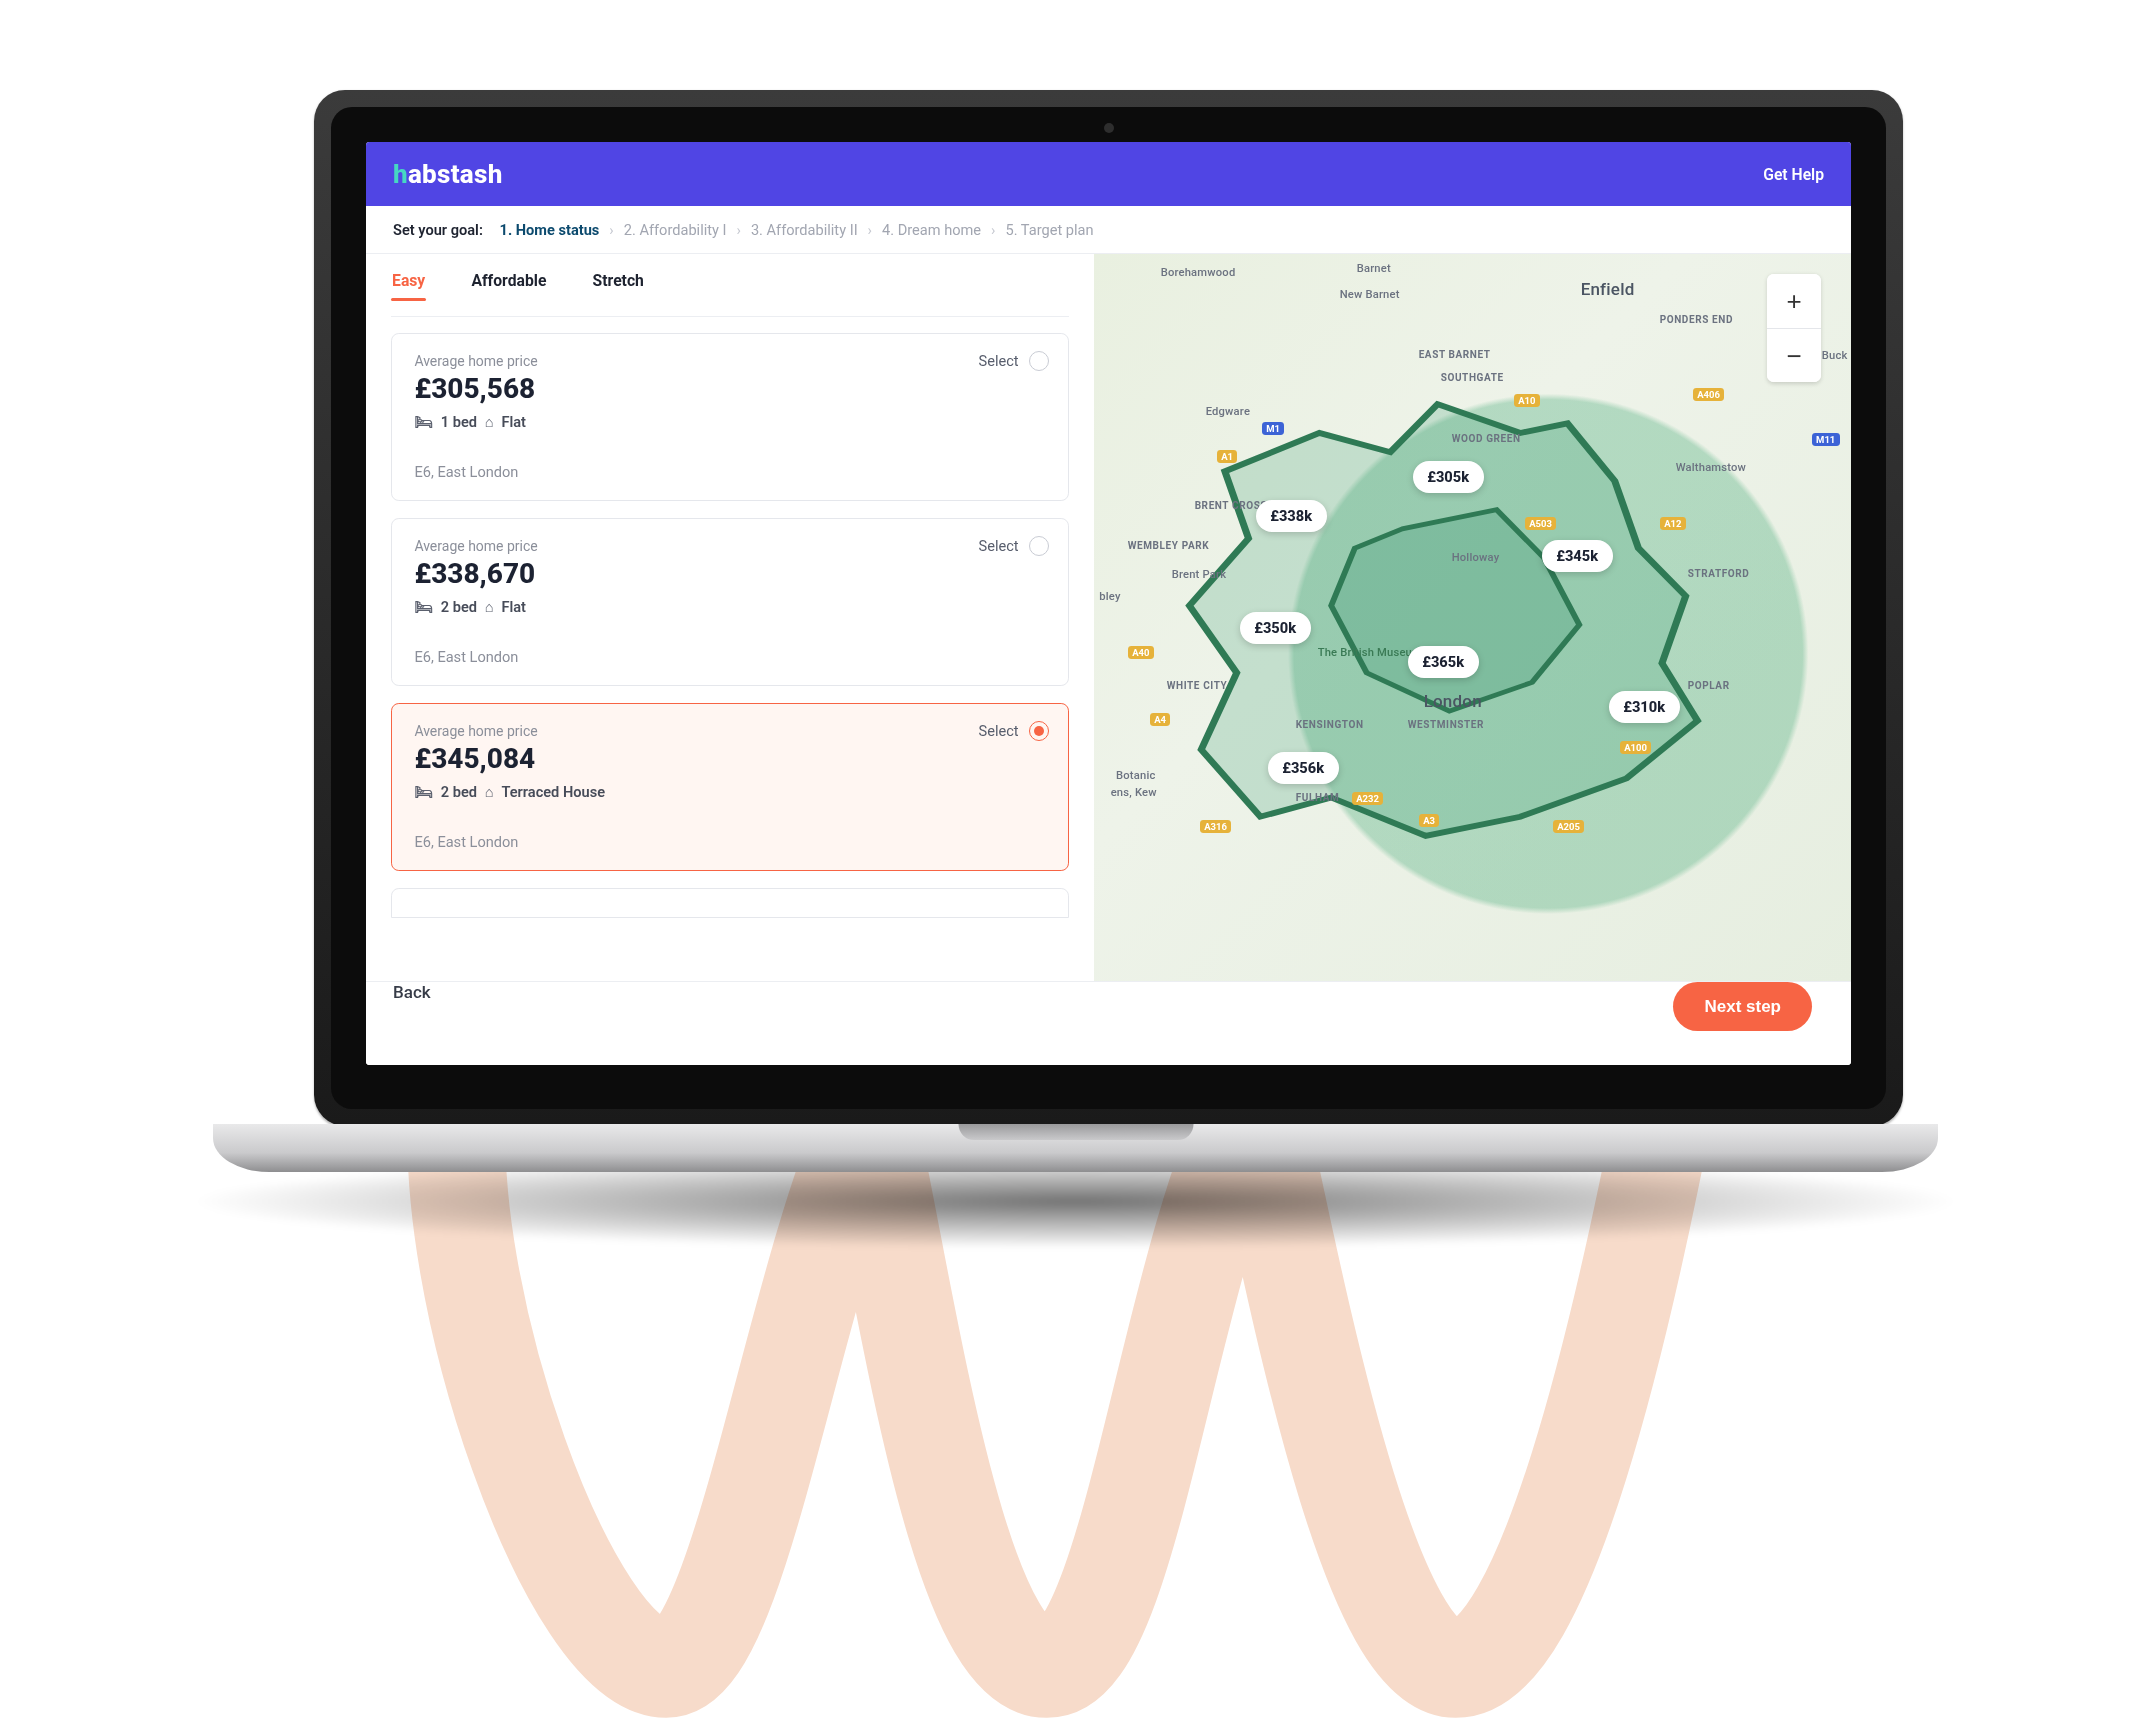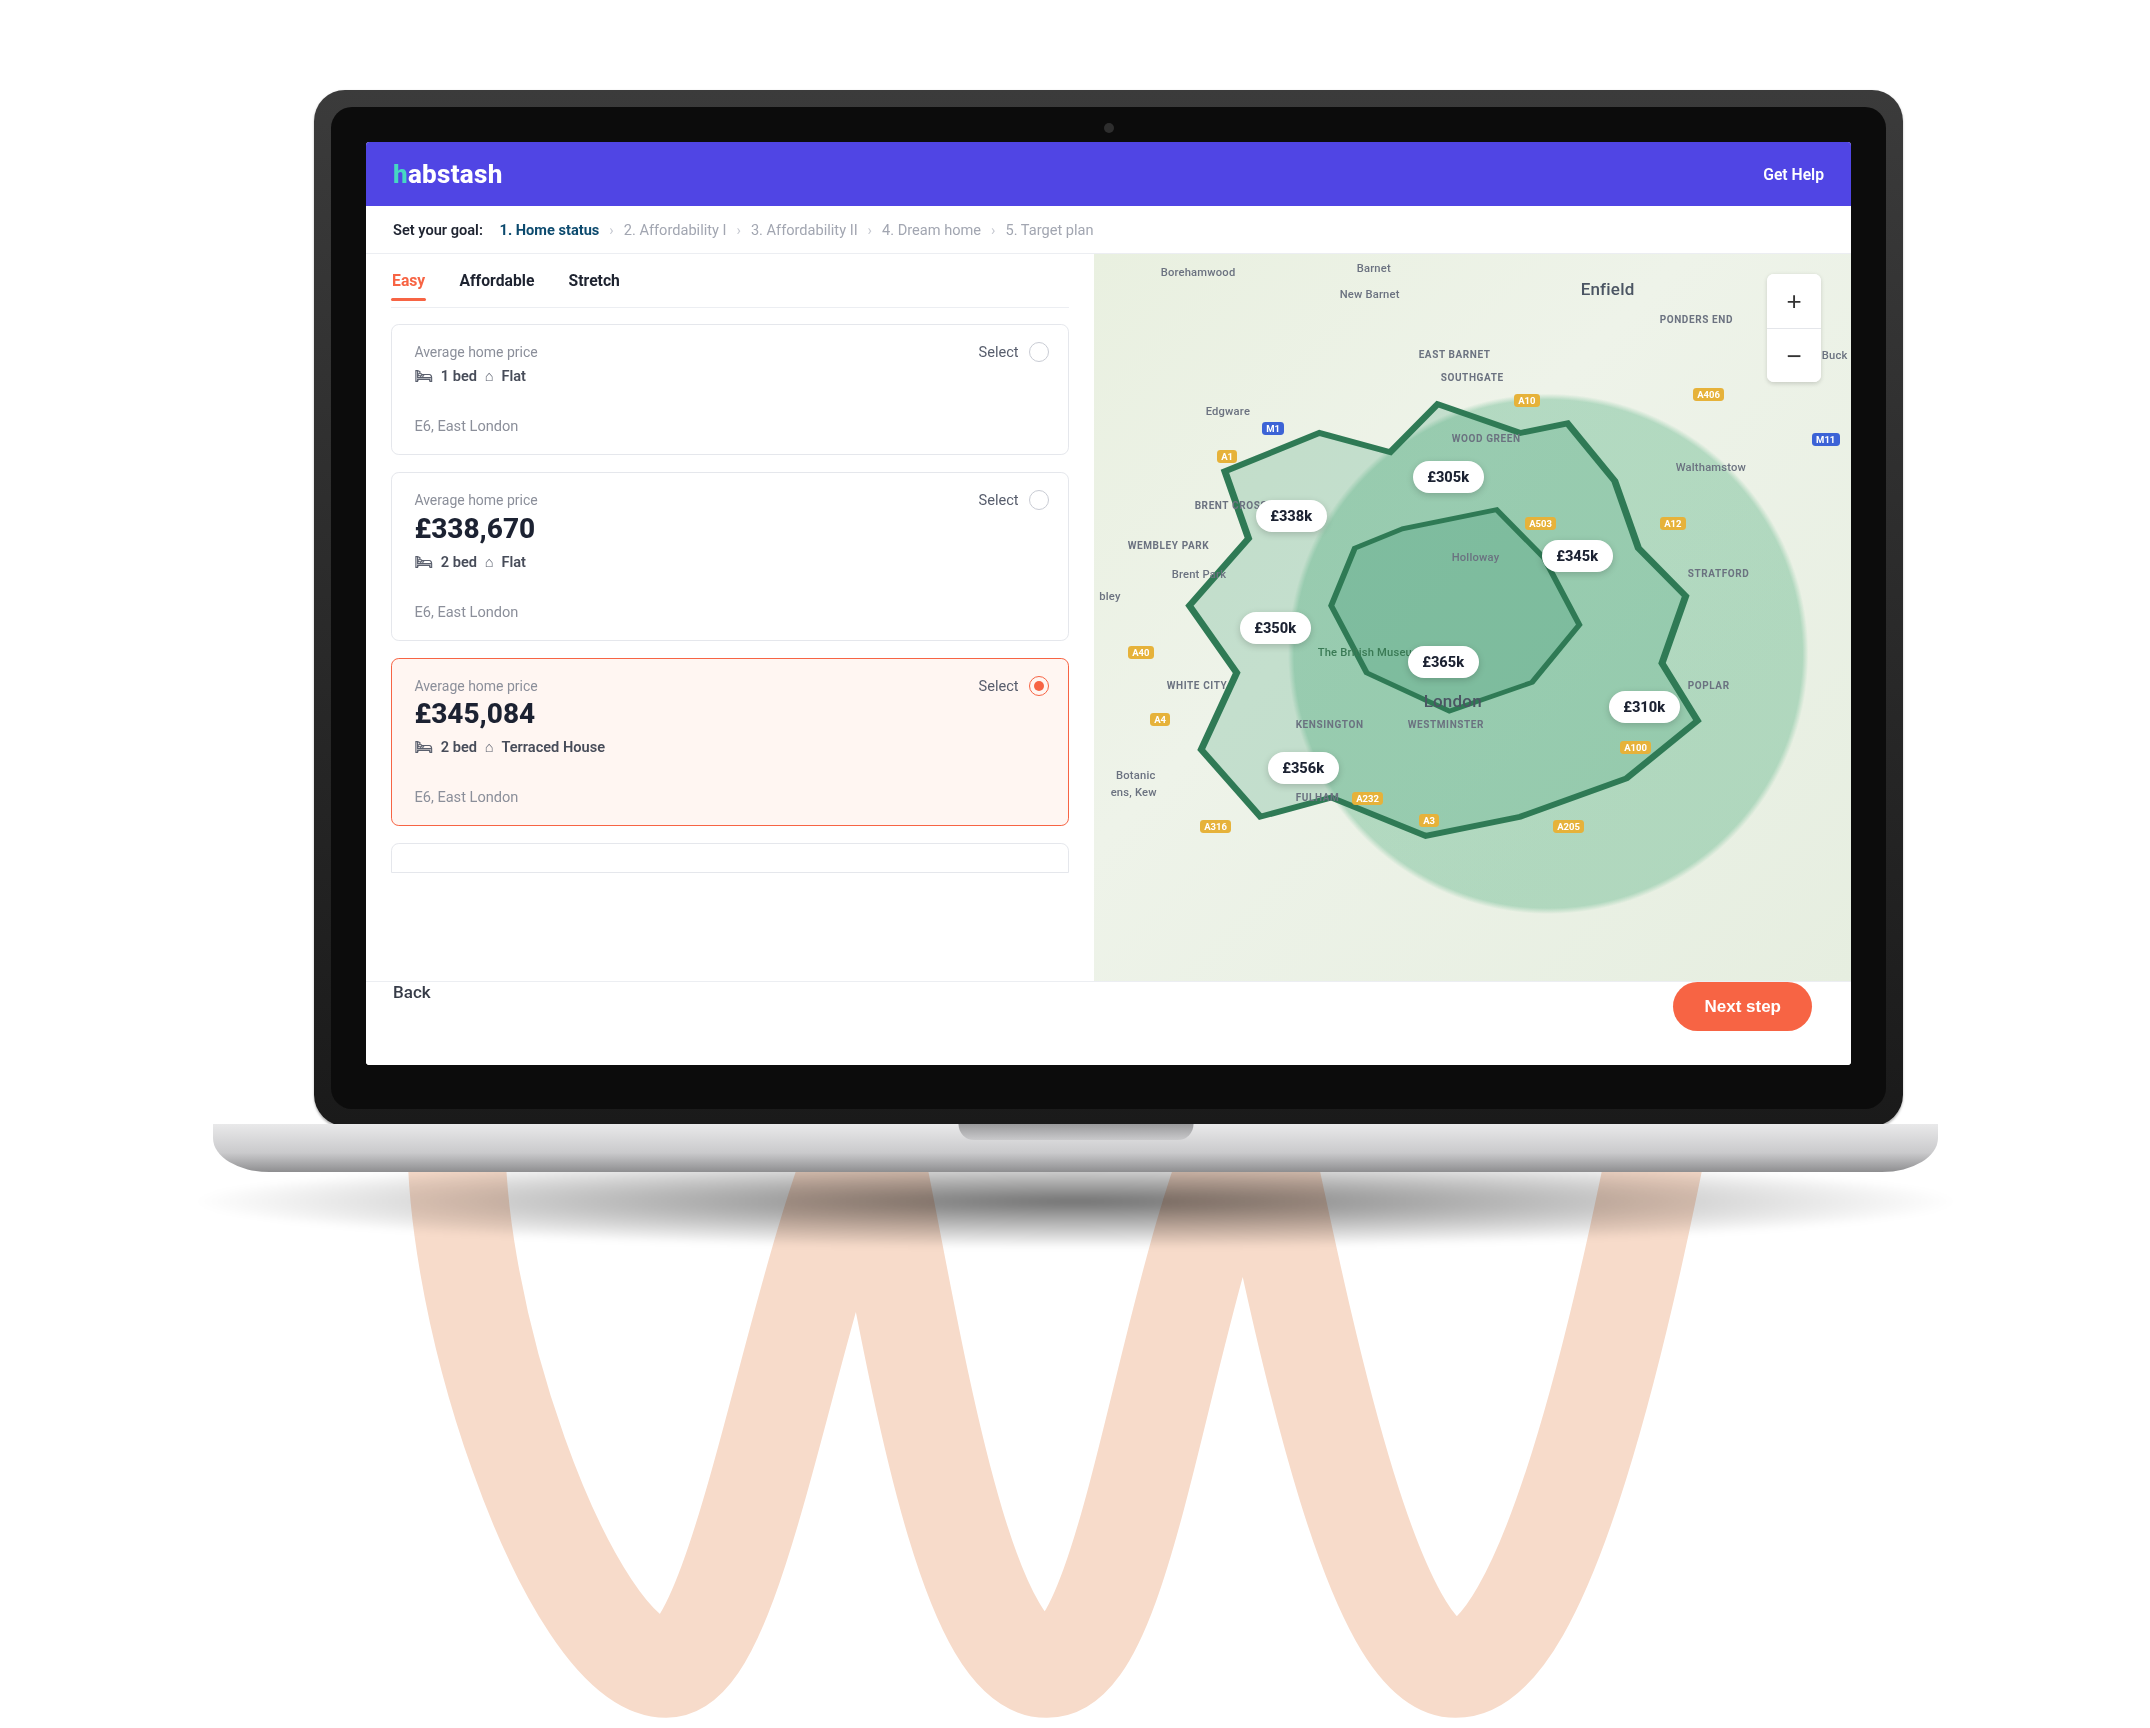--- a/index.html
+++ b/index.html
@@ -155,26 +155,26 @@
   }
   .right-pane {
     width: 51%;
     position:relative;
     overflow:hidden;
   }
 
   
   .tabs {
     display:flex;
-    gap:32px;
+    gap:44px;
     border-bottom:1.1px solid #eceef2;
     font-size:15.7px;
     font-weight:700;
     color:#1e2330;
-    padding-bottom:7px;
+    padding-bottom:16px;
   }
   .tabs .tab {
     padding: 5.6px 1.1px 10px 1.1px;
     cursor:pointer;
   }
   .tabs .tab.active {
     color:#f76444;
     position:relative;
   }
   .tabs .tab.active::after {
@@ -390,20 +390,21 @@
             </div>
 
             <div class="cards">
 
               <div class="price-card">
                 <div class="select-row">
                   <span>Select</span>
                   <span class="radio-outline"></span>
                 </div>
                 <div class="avg-label">Average home price</div>
+                <div class="price">£305,568</div>
                 <div class="meta-row">
                   <span class="ico">🛏</span>
                   <span>1 bed</span>
                   <span class="ico">⌂</span>
                   <span>Flat</span>
                 </div>
                 <div class="loc">E6, East London</div>
               </div>
 
               <div class="price-card">

